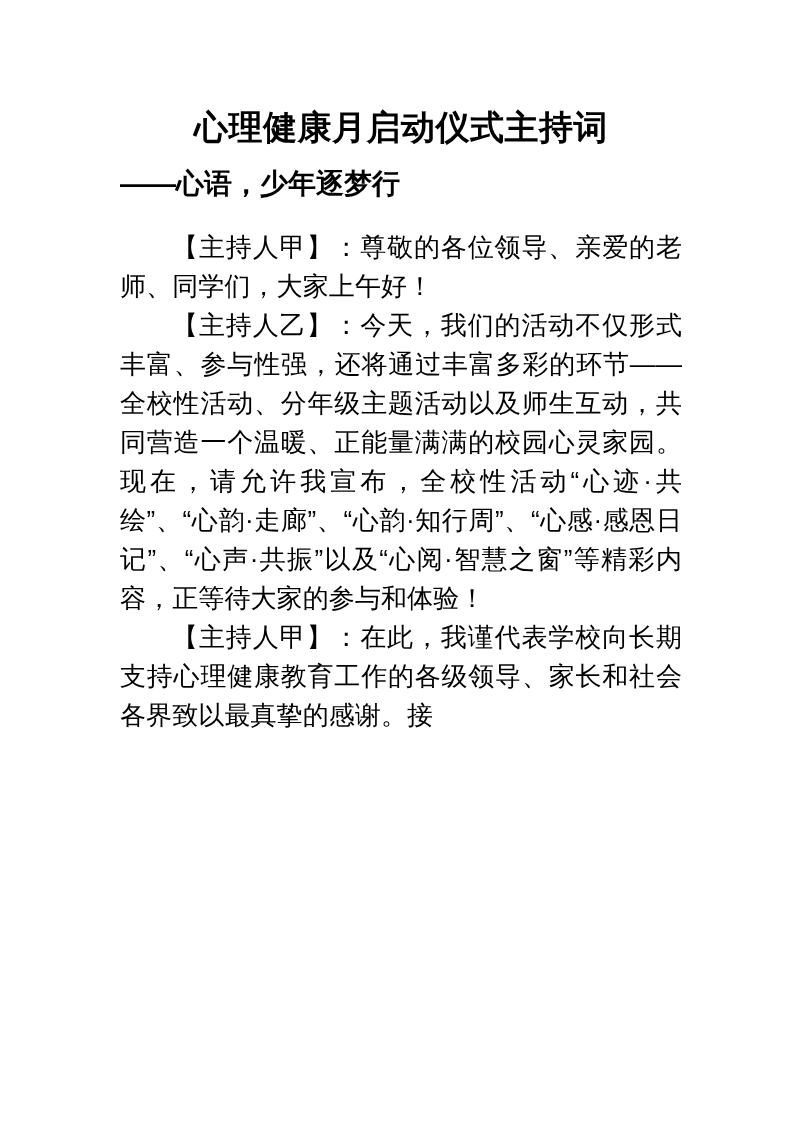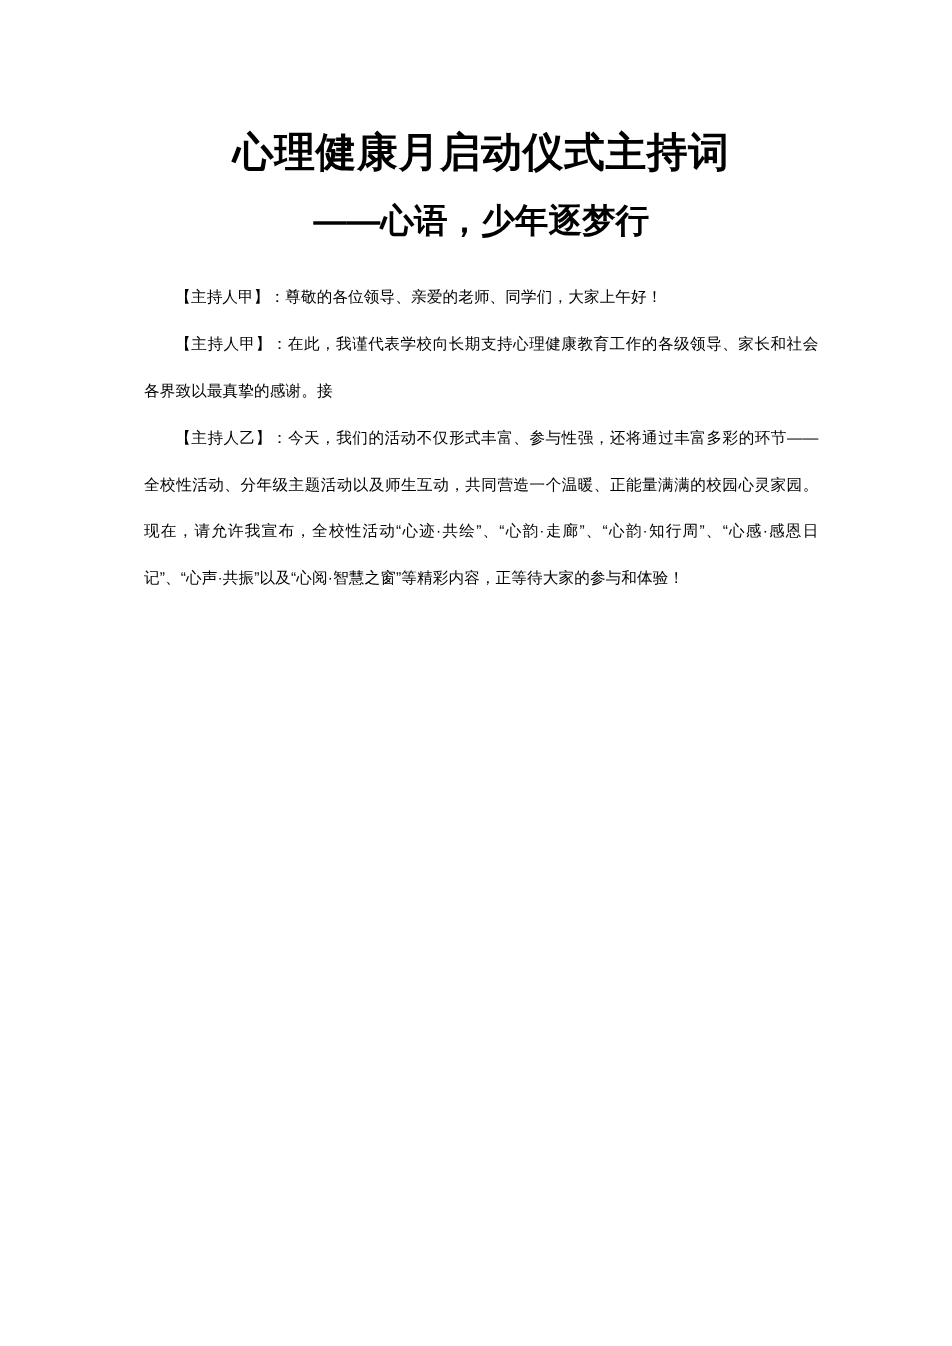--- a/index.html
+++ b/index.html
@@ -40,54 +40,53 @@
     font-weight: bold;
     line-height: 46px;
     letter-spacing: 0.5px;
     padding-top: 104px;
     white-space: nowrap;
   }
 
   .doc-subtitle {
     margin: 0;
     padding: 0;
-    text-align: center;
     font-size: 28px;
     font-weight: bold;
     line-height: 44px;
     padding-top: 12px;
     white-space: nowrap;
   }
 
   .paragraphs {
     padding-top: 22px;
   }
 
   .para {
     margin: 0;
     padding: 0;
-    font-size: 13px;
+    font-size: 26px;
     line-height: 39px;
     text-align: justify;
     text-justify: inter-ideograph;
     text-indent: 2em;
     word-break: break-all;
     letter-spacing: 0.1px;
   }
 </style>
 </head>
 <body>
 
 <div class="page">
   <div class="doc-body">
 
     <h1 class="doc-title">心理健康月启动仪式主持词</h1>
 
     <h2 class="doc-subtitle">——心语，少年逐梦行</h2>
 
     <div class="paragraphs">
       <p class="para">【主持人甲】：尊敬的各位领导、亲爱的老师、同学们，大家上午好！</p>
+      <p class="para">【主持人乙】：今天，我们的活动不仅形式丰富、参与性强，还将通过丰富多彩的环节——全校性活动、分年级主题活动以及师生互动，共同营造一个温暖、正能量满满的校园心灵家园。现在，请允许我宣布，全校性活动“心迹·共绘”、“心韵·走廊”、“心韵·知行周”、“心感·感恩日记”、“心声·共振”以及“心阅·智慧之窗”等精彩内容，正等待大家的参与和体验！</p>
       <p class="para">【主持人甲】：在此，我谨代表学校向长期支持心理健康教育工作的各级领导、家长和社会各界致以最真挚的感谢。接</p>
-      <p class="para">【主持人乙】：今天，我们的活动不仅形式丰富、参与性强，还将通过丰富多彩的环节——全校性活动、分年级主题活动以及师生互动，共同营造一个温暖、正能量满满的校园心灵家园。现在，请允许我宣布，全校性活动“心迹·共绘”、“心韵·走廊”、“心韵·知行周”、“心感·感恩日记”、“心声·共振”以及“心阅·智慧之窗”等精彩内容，正等待大家的参与和体验！</p>
     </div>
 
   </div>
 </div>
 
 </body></html>

